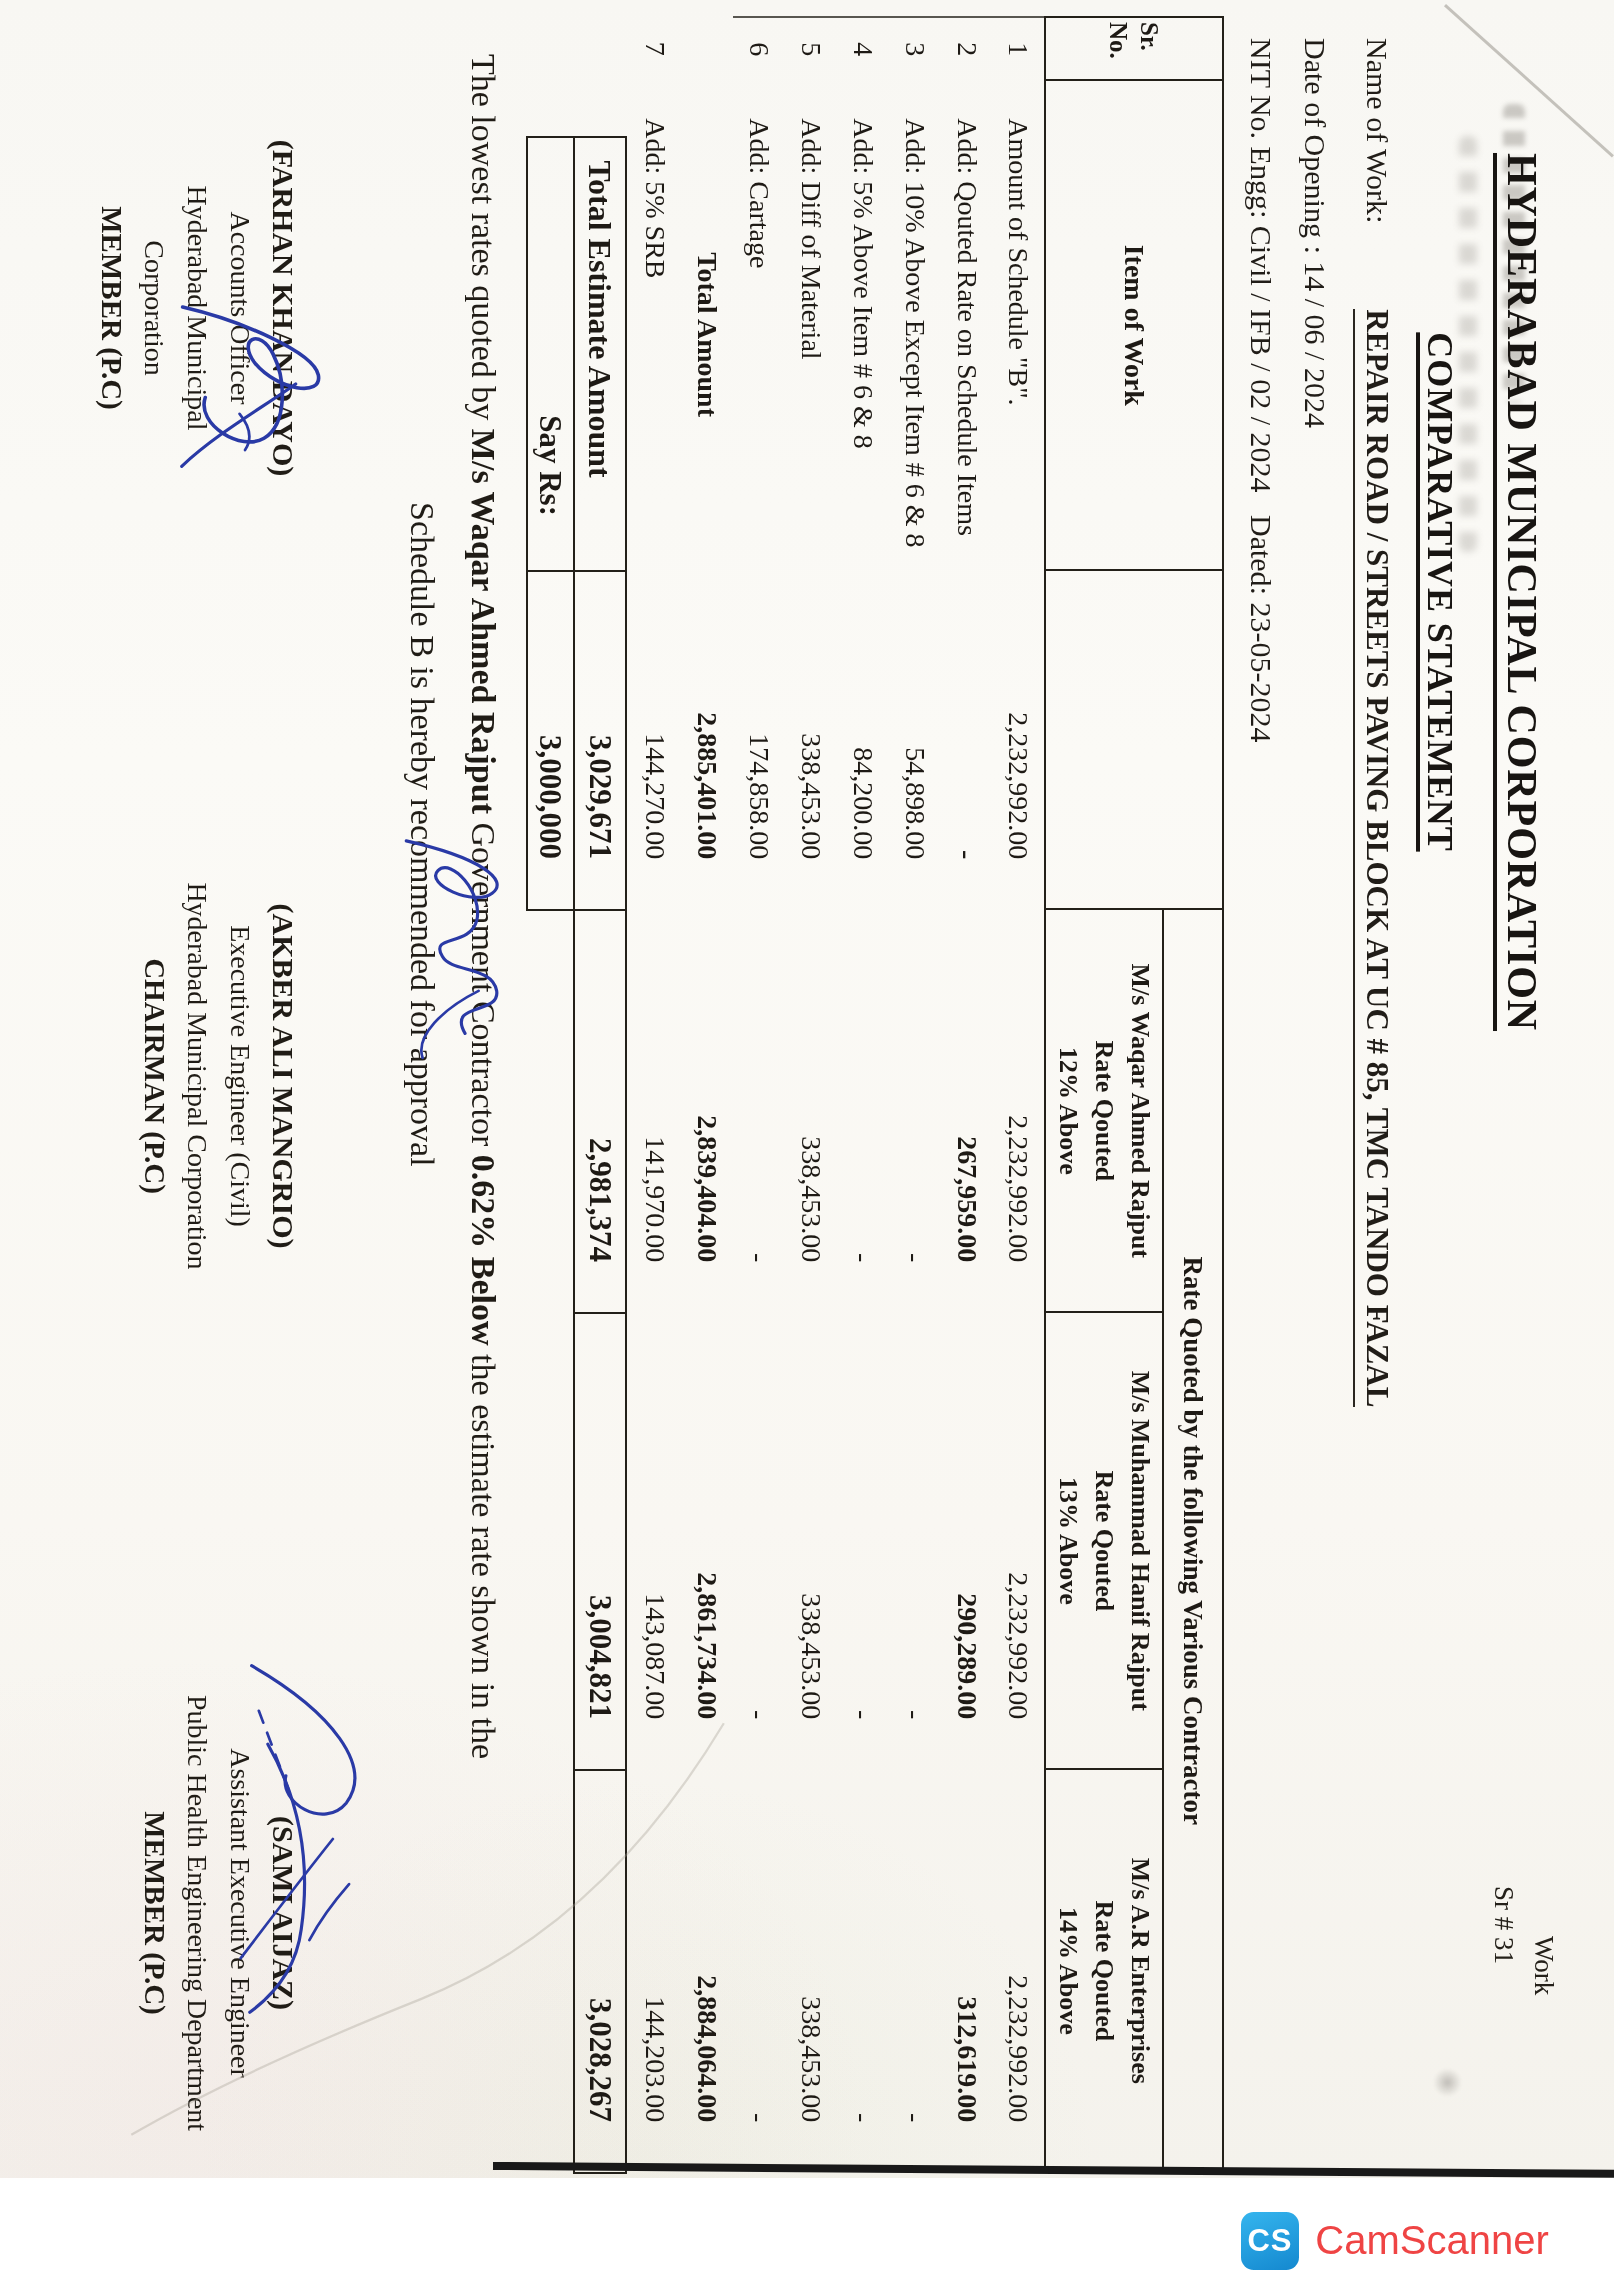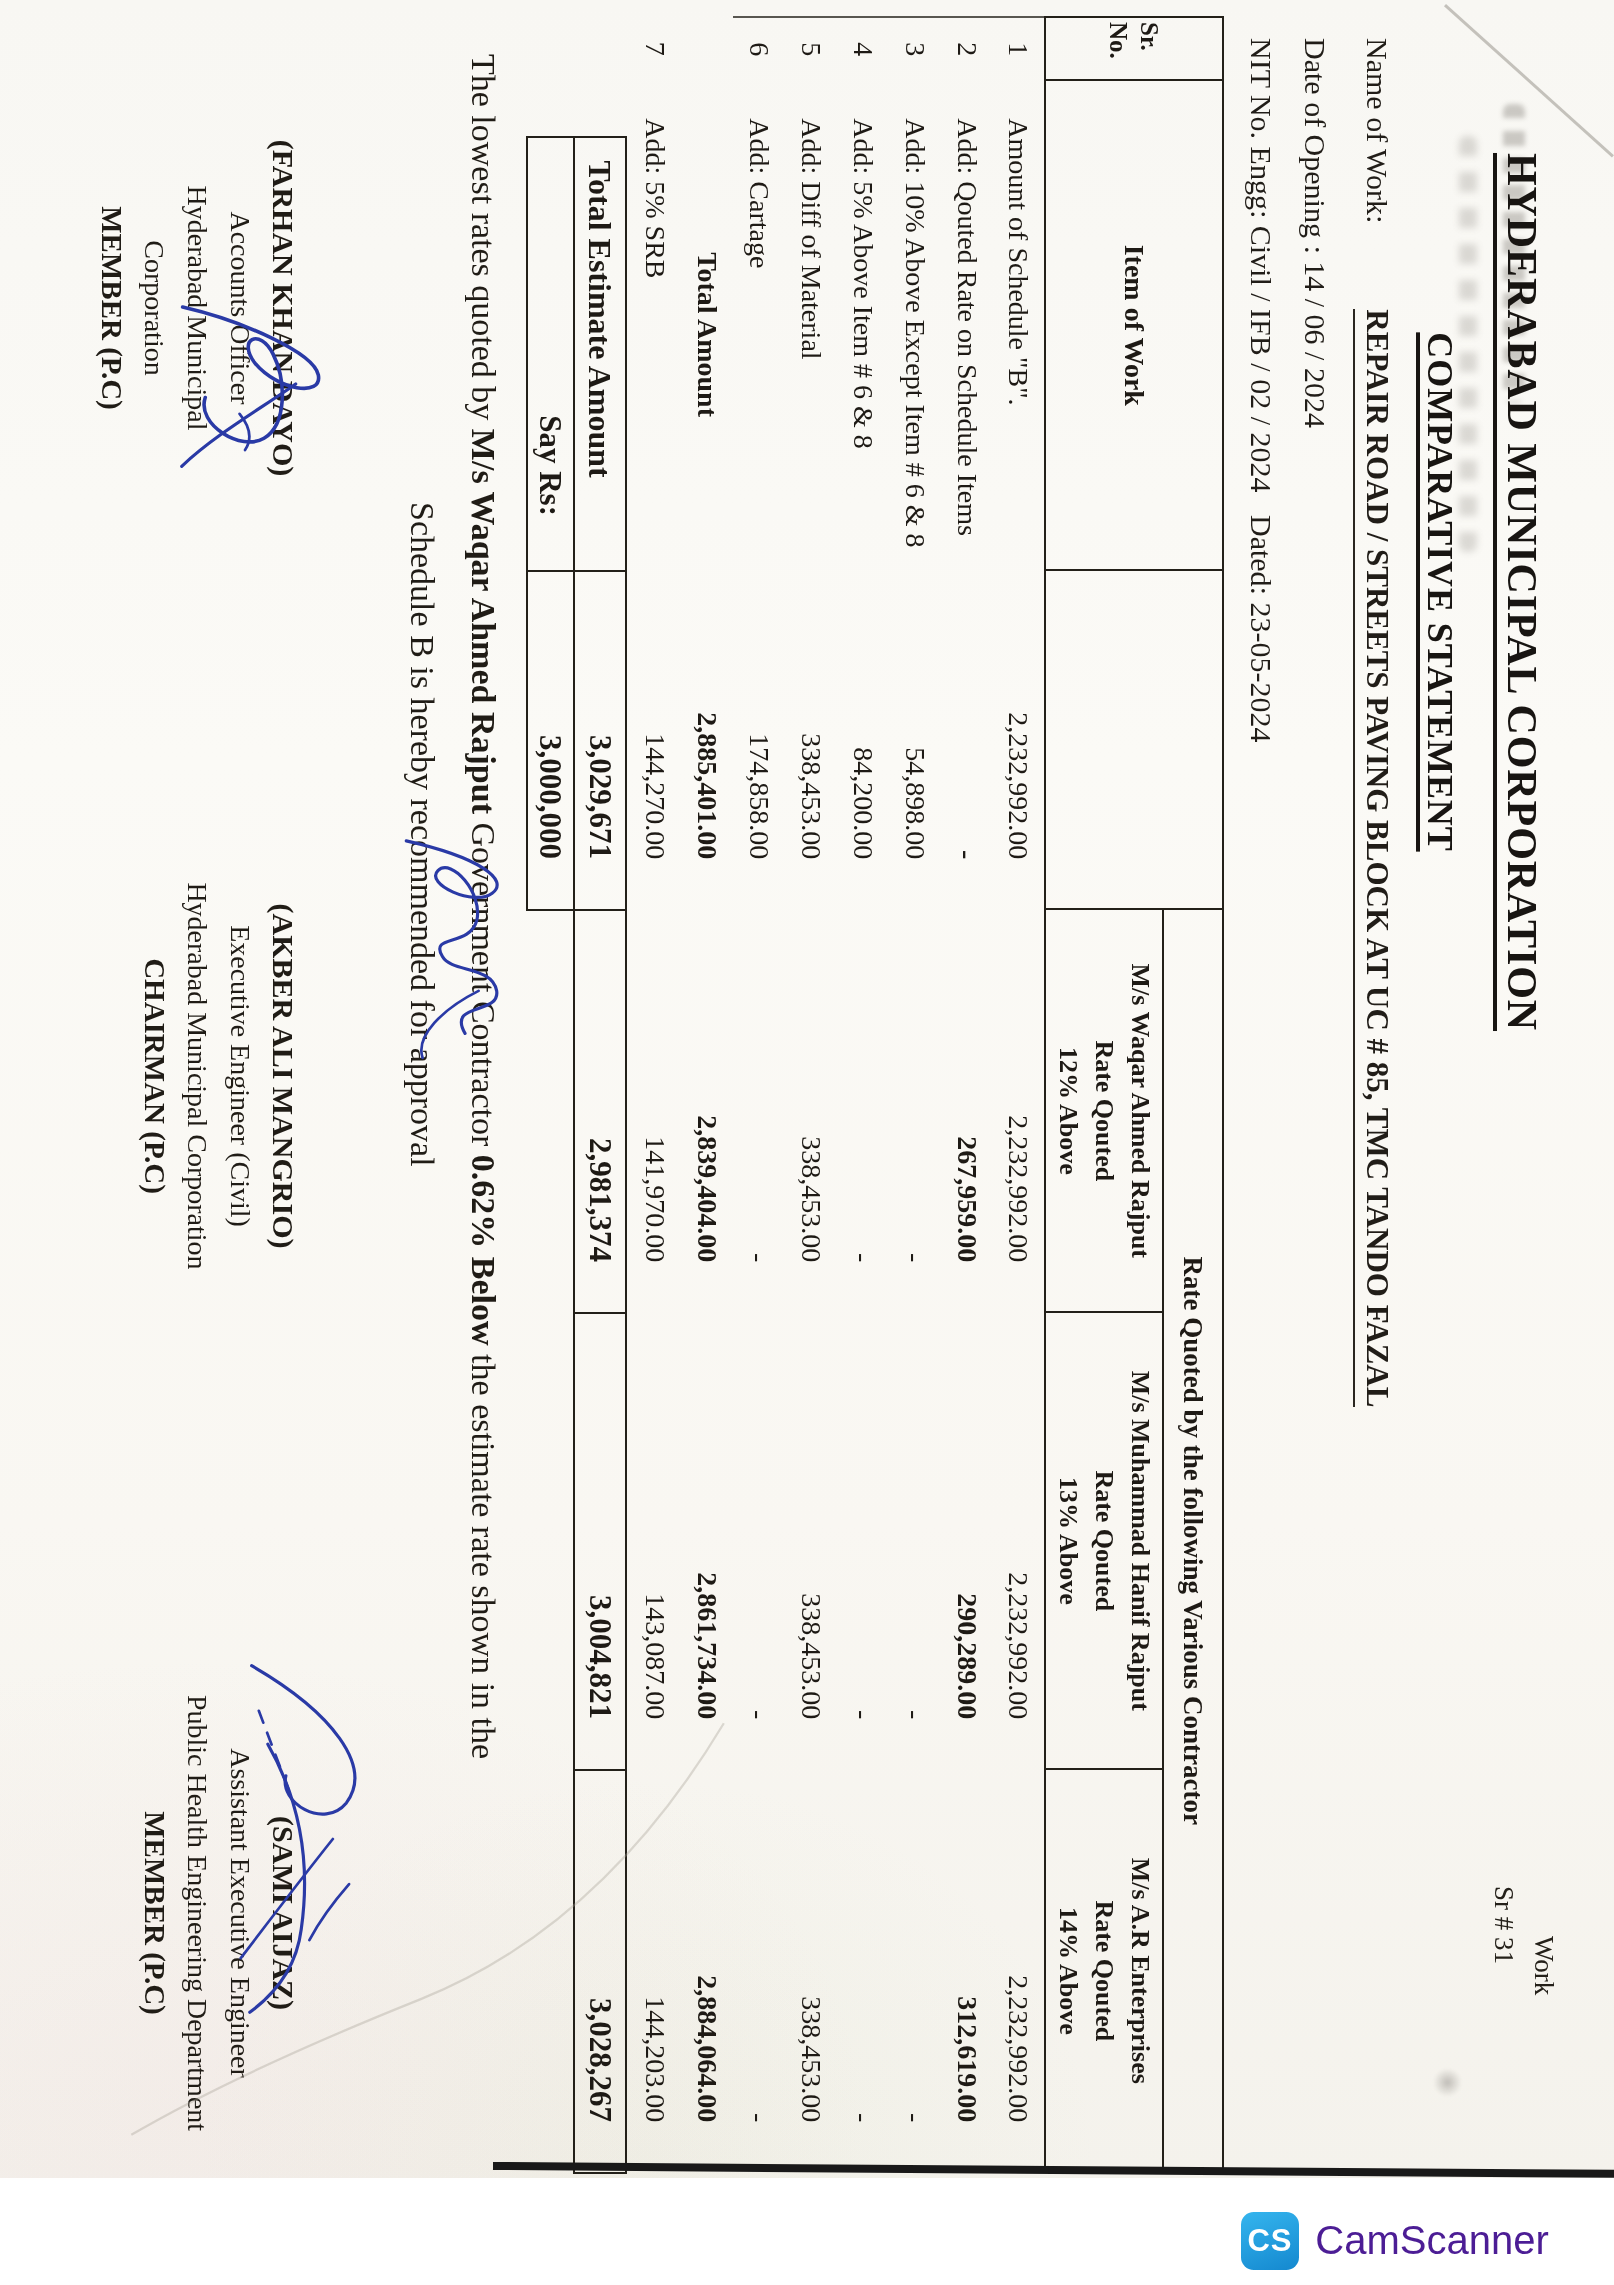--- a/index.html
+++ b/index.html
@@ -97,21 +97,21 @@
   .sm2{left:136px;top:138px;width:416px;height:18px;filter:blur(3.6px);opacity:.4;
        background:repeating-linear-gradient(90deg,rgba(95,90,82,.5) 0 20px,transparent 20px 36px);}
   .sm3{left:2067px;top:152px;width:31px;height:31px;filter:blur(1.8px);opacity:.5;
        background:radial-gradient(circle,rgba(70,65,60,.6),transparent 65%);}
 
   
   .cam{position:absolute;left:1241px;top:2209px;height:63px;display:flex;align-items:center;}
   .cam-logo{width:58px;height:58px;border-radius:12.7px;display:flex;align-items:center;justify-content:center;
             background:linear-gradient(160deg,#35b5ee 0%,#1488cf 100%);}
   .cam-logo span{color:#ffffff;font-family:"Liberation Sans",sans-serif;font-weight:bold;font-size:31px;letter-spacing:0.9px;}
-  .cam-text{margin-left:16.3px;font-family:"Liberation Sans",sans-serif;font-size:40px;color:#4c1d95;}
+  .cam-text{margin-left:16.3px;font-family:"Liberation Sans",sans-serif;font-size:40px;color:#ef4444;}
 </style>
 </head>
 <body>
 
 <div class="screen">
   <div class="paper">
     <div class="page">
 
       <div class="smudge sm1"></div>
       <div class="smudge sm2"></div>

